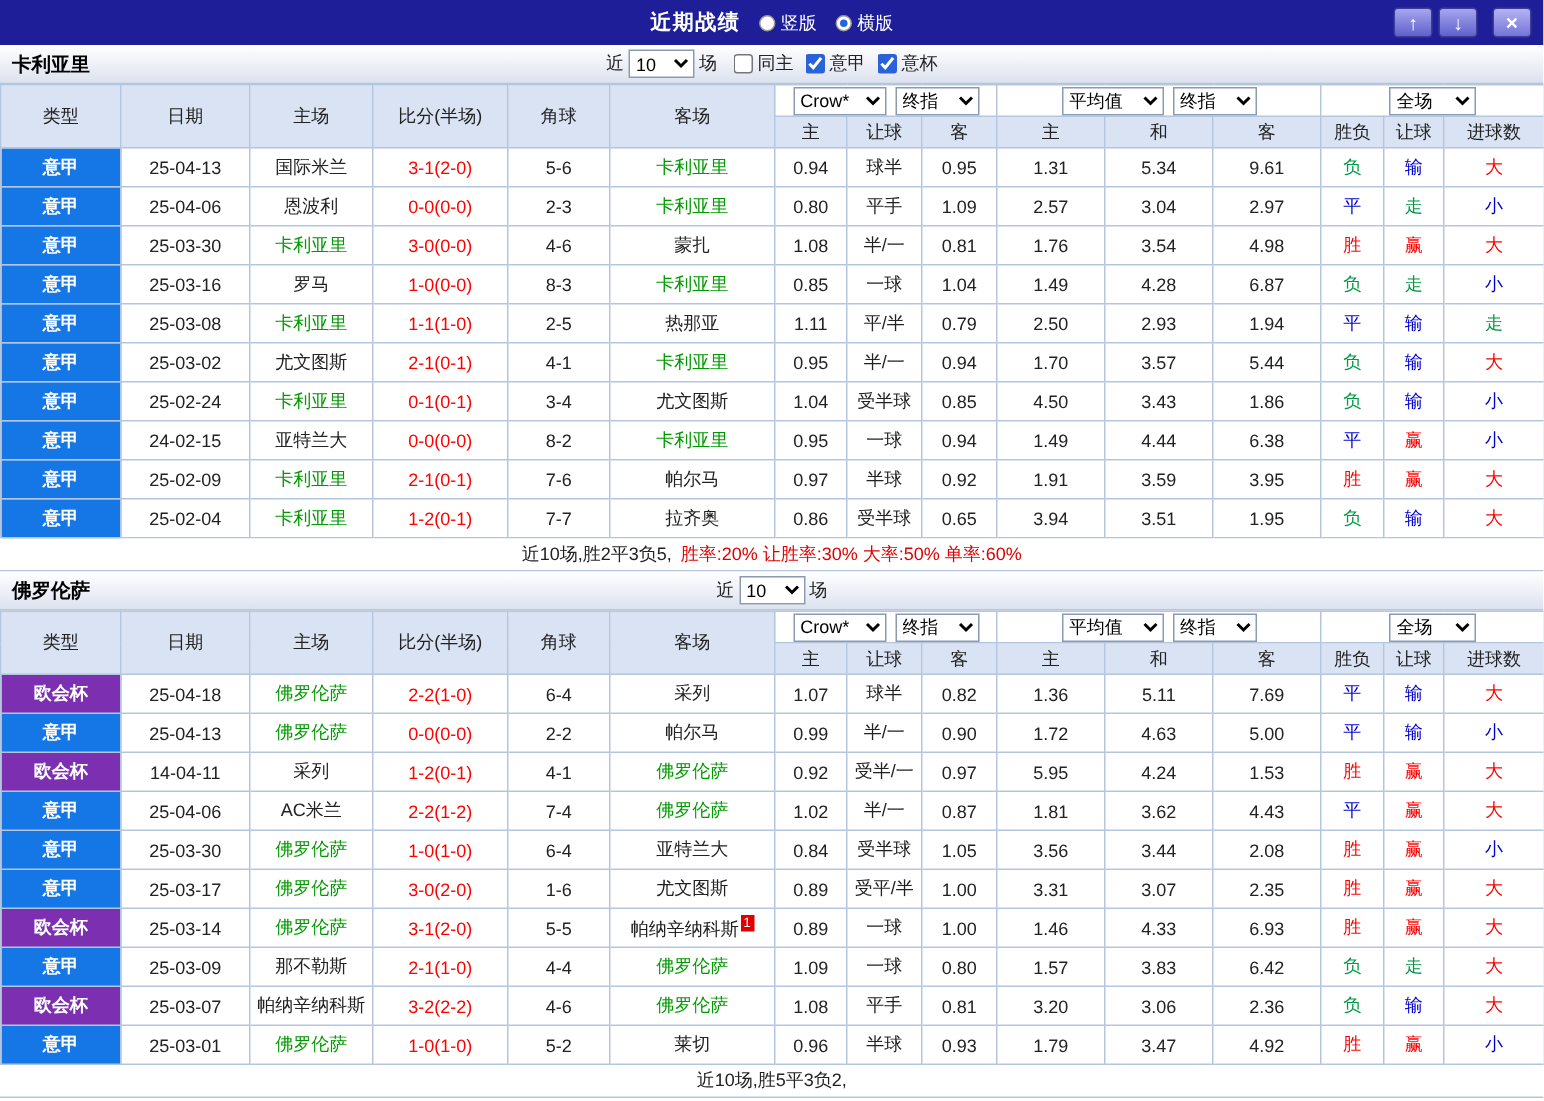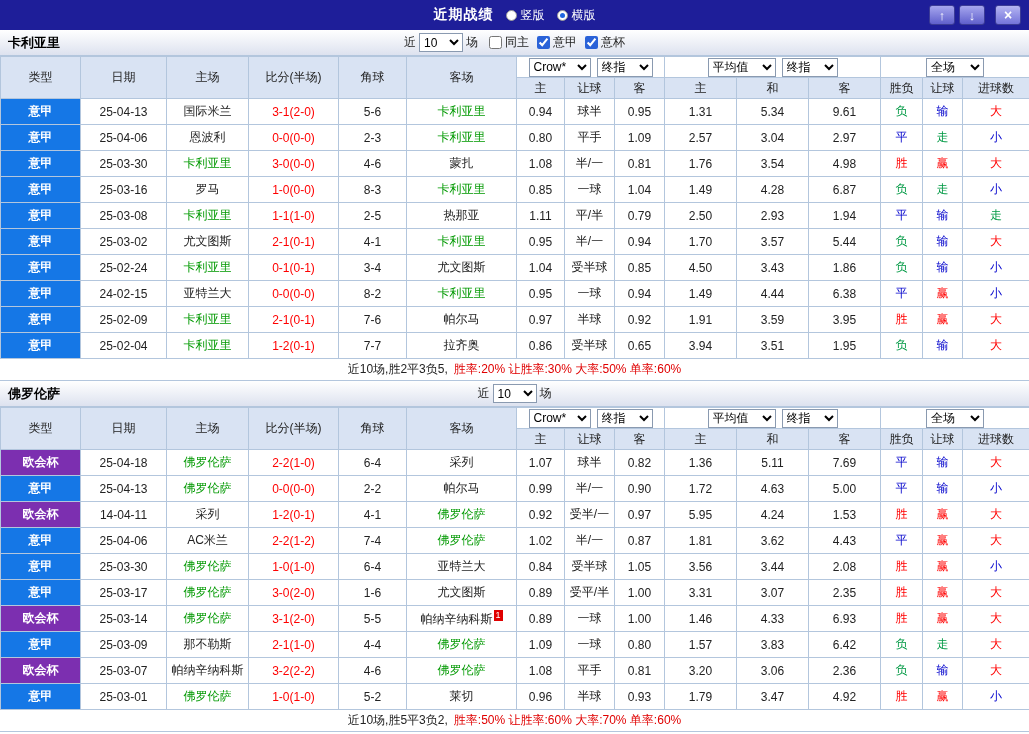--- a/index.html
+++ b/index.html
@@ -530,17 +530,16 @@
             <td>3.47</td>
             <td>4.92</td>
             <td class="res-red">胜</td>
             <td class="res-red">赢</td>
             <td class="res-blue">小</td>
           </tr>
         </tbody>
     </table>
     <div class="summary">
       <span class="sum-prefix">近10场,胜5平3负2,</span>
-      <span class="sum-stats">胜率:50% 让胜率:60% 大率:70% 单率:60%</span>
     </div>
   </section>
 
 </div>
 
 </body></html>

